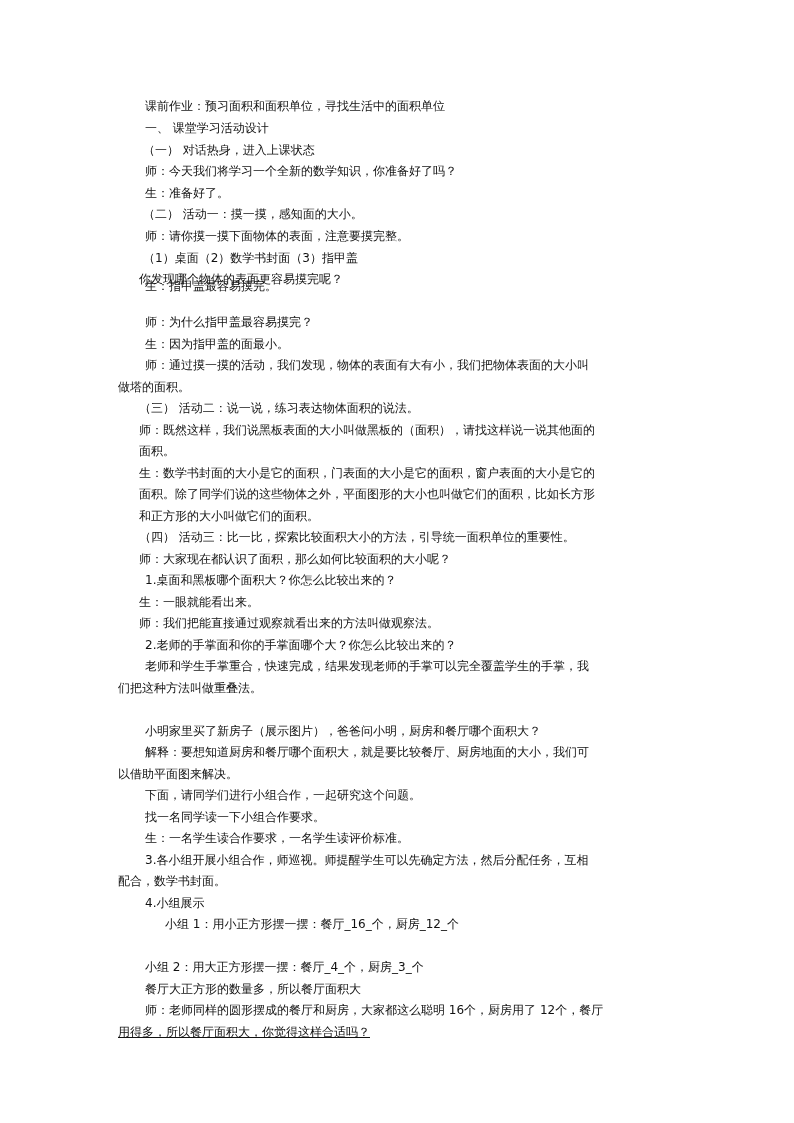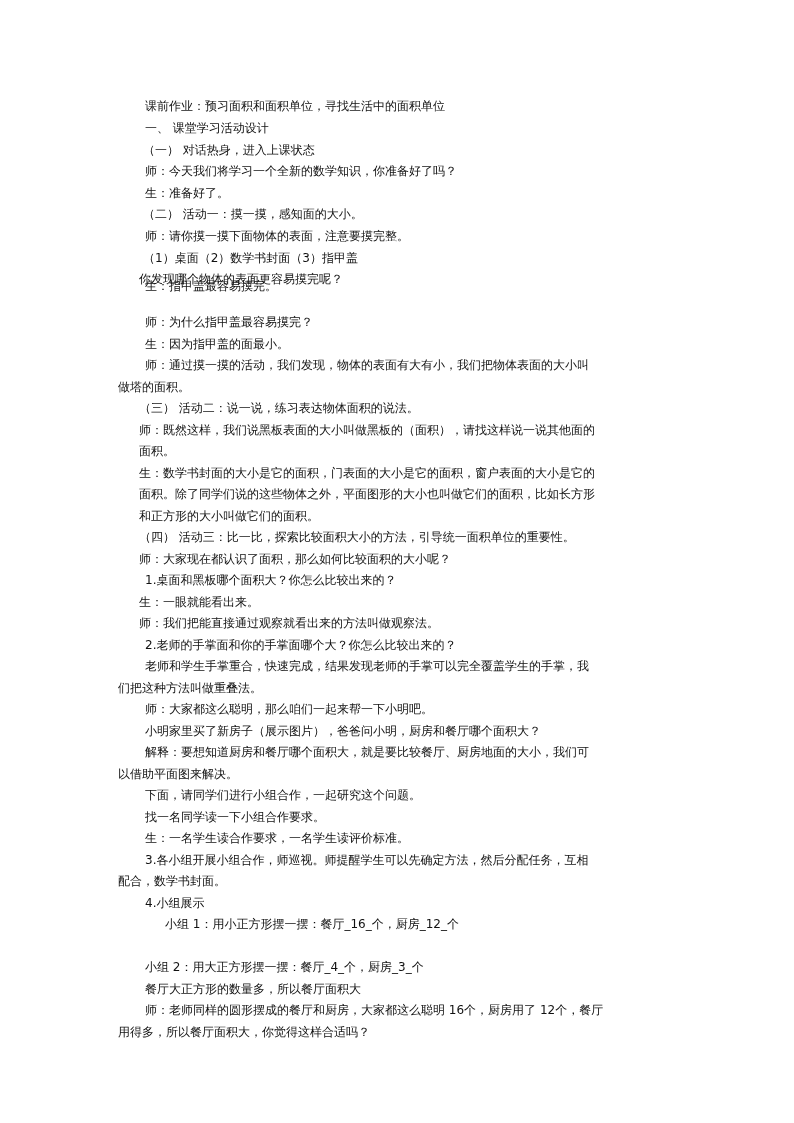--- a/index.html
+++ b/index.html
@@ -33,28 +33,27 @@
     <div class="line" style="left: 139px; top: 485px;">面积。除了同学们说的这些物体之外，平面图形的大小也叫做它们的面积，比如长方形</div>
     <div class="line" style="left: 139px; top: 507px;">和正方形的大小叫做它们的面积。</div>
     <div class="line" style="left: 139px; top: 528px;">（四）  活动三：比一比，探索比较面积大小的方法，引导统一面积单位的重要性。</div>
     <div class="line" style="left: 139px; top: 550px;">师：大家现在都认识了面积，那么如何比较面积的大小呢？</div>
     <div class="line" style="left: 145px; top: 571px;">1.桌面和黑板哪个面积大？你怎么比较出来的？</div>
     <div class="line" style="left: 139px; top: 593px;">生：一眼就能看出来。</div>
     <div class="line" style="left: 139px; top: 614px;">师：我们把能直接通过观察就看出来的方法叫做观察法。</div>
     <div class="line" style="left: 145px; top: 636px;">2.老师的手掌面和你的手掌面哪个大？你怎么比较出来的？</div>
     <div class="line" style="left: 145px; top: 657px;">老师和学生手掌重合，快速完成，结果发现老师的手掌可以完全覆盖学生的手掌，我</div>
     <div class="line" style="left: 118px; top: 679px;">们把这种方法叫做重叠法。</div>
-    <div class="line" style="left: 145px; top: 700px;">师：大家都这么聪明，那么咱们一起来帮一下小明吧。</div>
     <div class="line" style="left: 145px; top: 743px;">解释：要想知道厨房和餐厅哪个面积大，就是要比较餐厅、厨房地面的大小，我们可</div>
     <div class="line" style="left: 145px; top: 722px;">小明家里买了新房子（展示图片），爸爸问小明，厨房和餐厅哪个面积大？</div>
     <div class="line" style="left: 118px; top: 765px;">以借助平面图来解决。</div>
     <div class="line" style="left: 145px; top: 786px;">下面，请同学们进行小组合作，一起研究这个问题。</div>
     <div class="line" style="left: 145px; top: 808px;">找一名同学读一下小组合作要求。</div>
     <div class="line" style="left: 145px; top: 829px;">生：一名学生读合作要求，一名学生读评价标准。</div>
     <div class="line" style="left: 145px; top: 851px;">3.各小组开展小组合作，师巡视。师提醒学生可以先确定方法，然后分配任务，互相</div>
     <div class="line" style="left: 118px; top: 872px;">配合，数学书封面。</div>
     <div class="line" style="left: 145px; top: 894px;">4.小组展示</div>
     <div class="line" style="left: 145px; top: 915px; margin-left: 20px;">小组 1：用小正方形摆一摆：餐厅_16_个，厨房_12_个</div>
     <div class="line" style="left: 145px; top: 958px;">小组 2：用大正方形摆一摆：餐厅_4_个，厨房_3_个</div>
     <div class="line" style="left: 145px; top: 980px;">餐厅大正方形的数量多，所以餐厅面积大</div>
     <div class="line" style="left: 145px; top: 1001px;">师：老师同样的圆形摆成的餐厅和厨房，大家都这么聪明 16个，厨房用了 12个，餐厅</div>
-    <div class="line" style="left: 118px; top: 1023px;">用得多，所以餐厅面积大，你觉得这样合适吗？</div>
+    <div class="line" style="left: 118px; top: 1023px; text-decoration: underline;">用得多，所以餐厅面积大，你觉得这样合适吗？</div>
   </div>
 
 </body></html>

